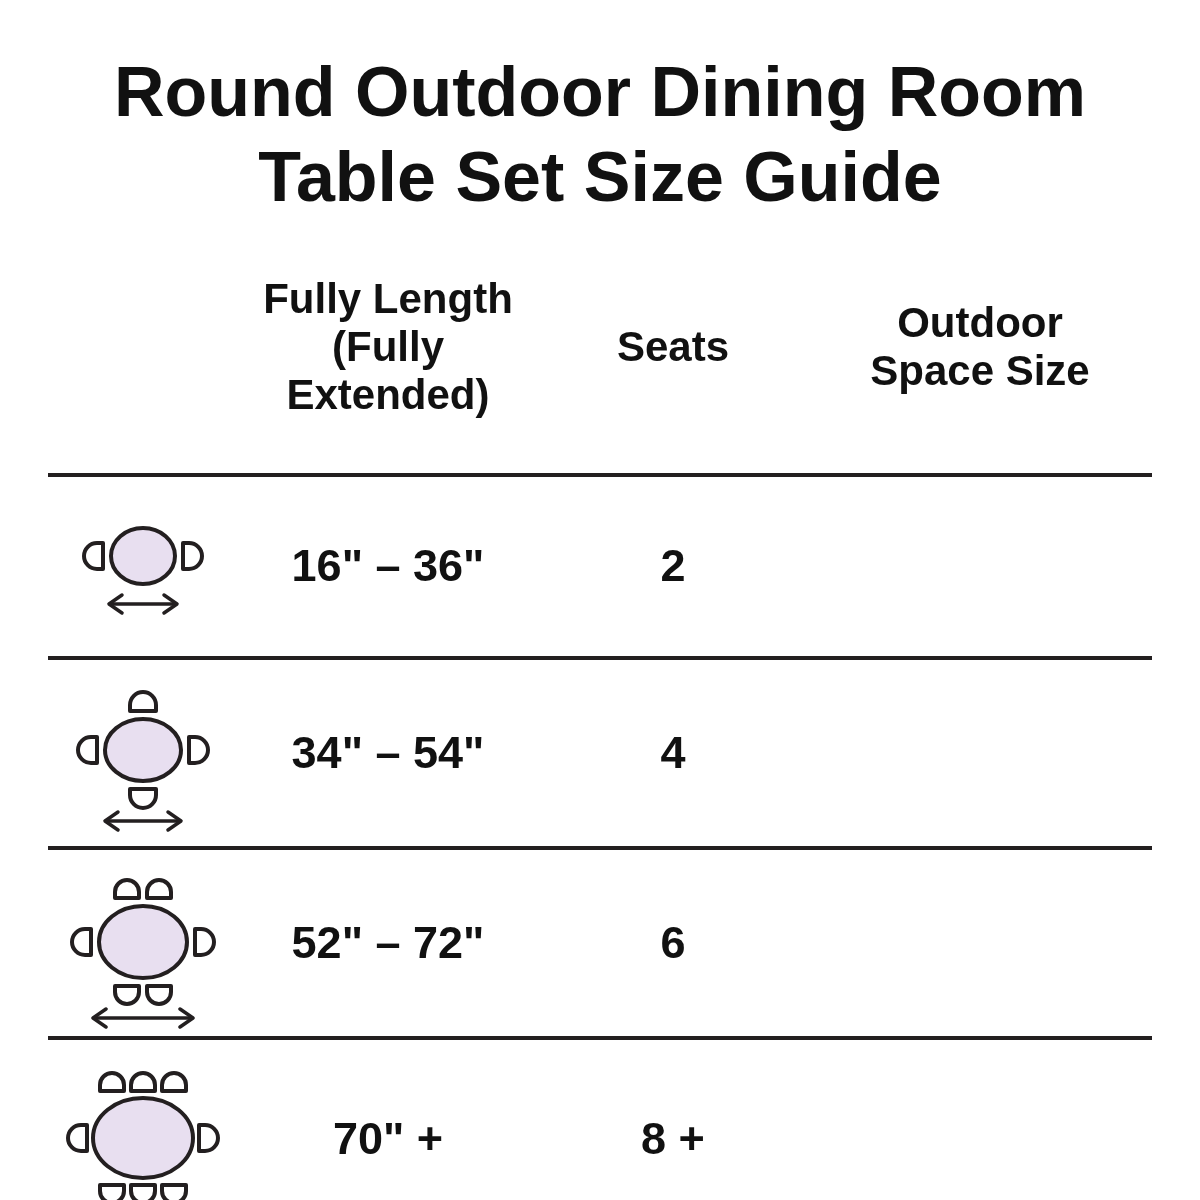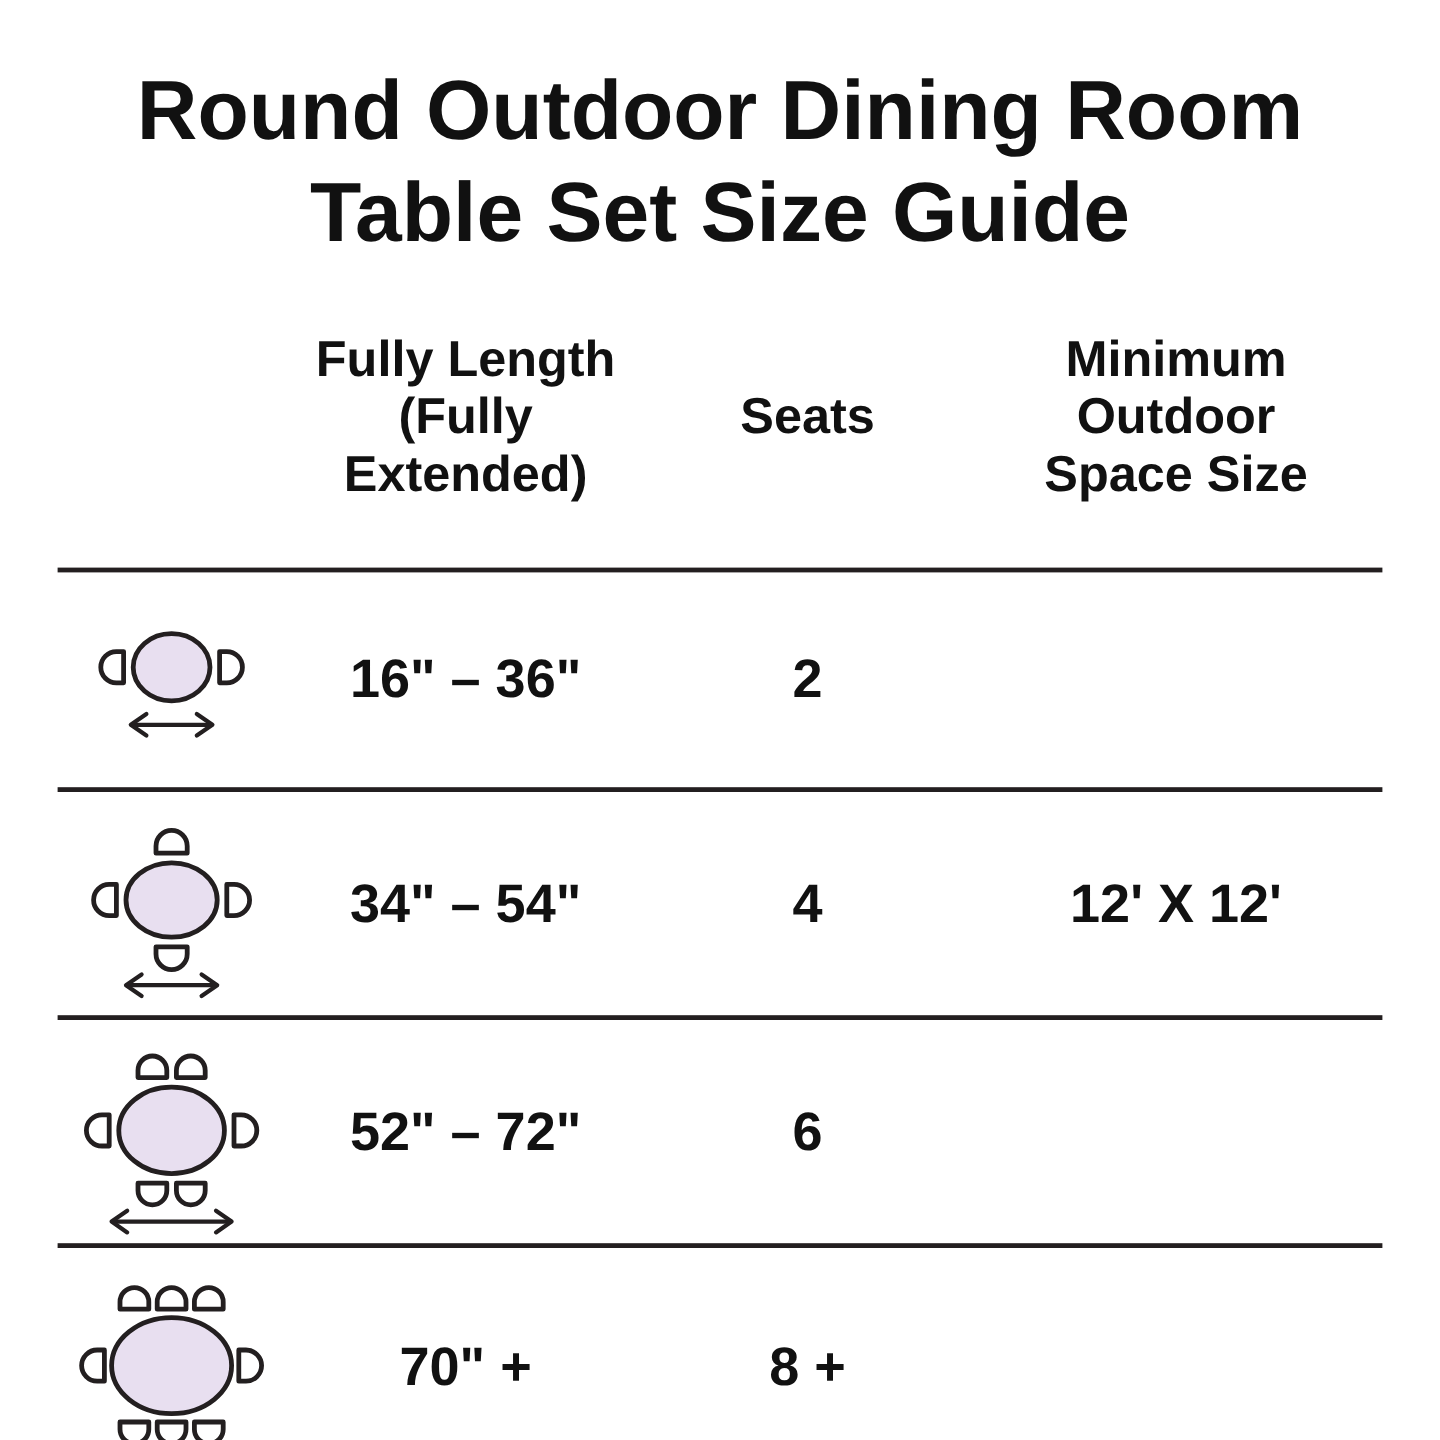--- a/index.html
+++ b/index.html
@@ -74,21 +74,20 @@
   <div class="guide">
 
     <div class="grid header-row">
       <div class="cell"></div>
       <div class="cell hdr">
         <div>Fully Length</div>
         <div>(Fully Extended)</div>
       </div>
       <div class="cell hdr">Seats</div>
       <div class="cell hdr">
-        <div>Minimum</div>
         <div>Outdoor</div>
         <div>Space Size</div>
       </div>
     </div>
 
     <div class="divider"></div>
 
     <div class="grid row-1">
       <div class="cell diagram-cell">
         <svg width="180" height="125" viewBox="0 0 180 125">
@@ -122,21 +121,20 @@
           <ellipse cx="90" cy="81" rx="38" ry="31" fill="#e8dff0" stroke="#231f20" stroke-width="4"></ellipse>
           <g stroke="#231f20" stroke-width="3.5" fill="none" stroke-linecap="round" stroke-linejoin="round">
             <line x1="53" y1="152" x2="127" y2="152"></line>
             <polyline points="65,143 52,152 65,161"></polyline>
             <polyline points="115,143 128,152 115,161"></polyline>
           </g>
         </svg>
       </div>
       <div class="cell val">34" – 54"</div>
       <div class="cell val">4</div>
-      <div class="cell val">12' X 12'</div>
     </div>
 
     <div class="divider"></div>
 
     <div class="grid row-3">
       <div class="cell diagram-cell">
         <svg width="200" height="182" viewBox="0 0 200 182">
           <g fill="#ffffff" stroke="#231f20" stroke-width="4" stroke-linejoin="round">
             <path d="M 72 46 V 40 A 12 12 0 0 1 96 40 V 46 Z"></path>
             <path d="M 104 46 V 40 A 12 12 0 0 1 128 40 V 46 Z"></path>

